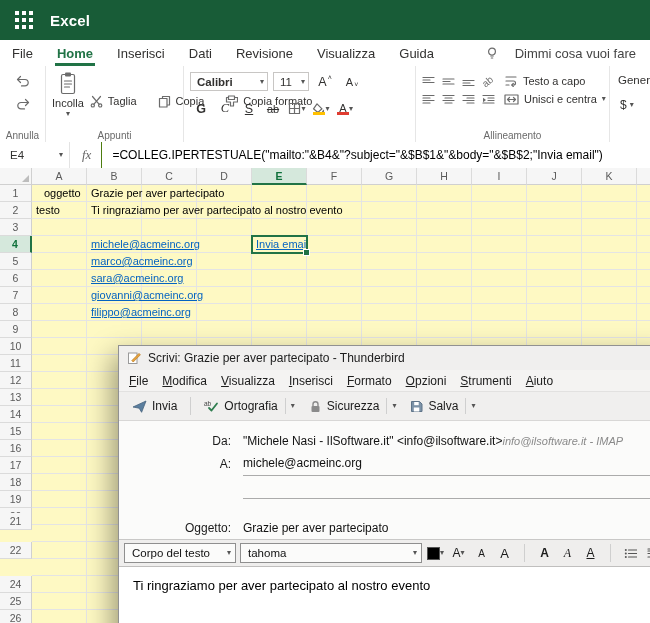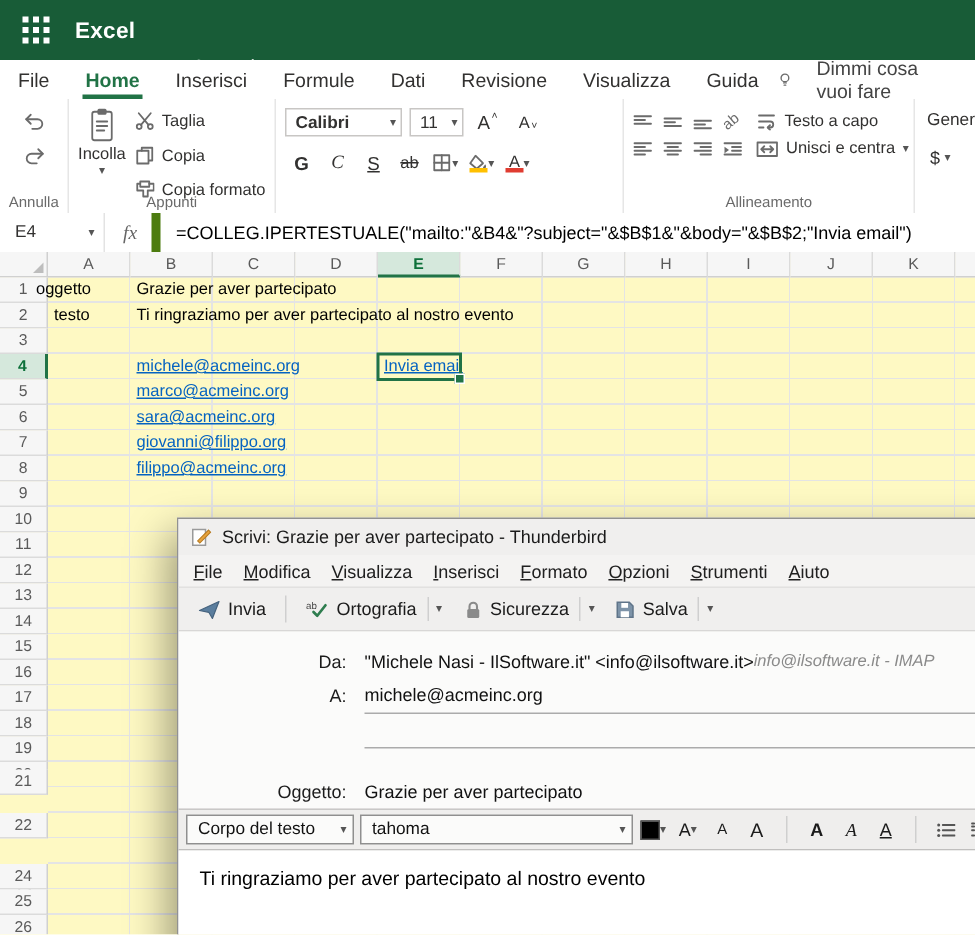--- a/index.html
+++ b/index.html
@@ -20,42 +20,42 @@
   
   .ribbon{position:absolute;left:0;top:66px;right:0;height:76px;background:#fff;border-bottom:1px solid #d6d6d6;display:flex;overflow:hidden;}
   .rgroup{position:relative;border-right:1px solid #e6e6e6;box-sizing:border-box;padding:5px 6px 14px 6px;flex:none;}
   .glabel{position:absolute;bottom:1px;left:0;right:0;text-align:center;font-size:10px;color:#6a6a6a;}
   svg.ic{stroke:#6b6b6b;fill:none;stroke-width:1.2;stroke-linecap:round;stroke-linejoin:round;display:block;}
   .chev{font-size:8px;color:#555;line-height:1;}
   .rg-annulla{width:46px;display:flex;flex-direction:column;align-items:center;gap:9px;padding-top:8px;}
   .rg-appunti{width:138px;display:flex;gap:6px;}
   .paste{width:44px;display:flex;flex-direction:column;align-items:center;gap:1px;}
   .paste .lbl{font-size:11px;color:#323130;}
-  .clipcol{display:flex;flex-direction:column;gap:10px;padding-top:3px;}
+  .clipcol{display:flex;gap:21px;padding-top:3px;}
   .smallcmd{display:flex;align-items:center;gap:5px;font-size:11px;color:#323130;white-space:nowrap;}
   .rg-carattere{width:232px;}
   .frow{display:flex;align-items:center;gap:5px;}
   .frow2{margin-top:6px;gap:2px;}
   .combo{height:19px;border:1px solid #c8c6c4;display:flex;align-items:center;font-size:11.5px;color:#323130;padding:0 3px 0 6px;box-sizing:border-box;background:#fff;}
   .combo .chev{margin-left:auto;padding-left:4px;}
   .fbtn{min-width:22px;height:21px;display:flex;align-items:center;justify-content:center;font-size:12.5px;color:#323130;}
   .stack{display:flex;flex-direction:column;align-items:center;justify-content:center;}
   .bar{display:block;width:12px;height:3px;margin-top:-1px;}
   .rg-allineamento{width:194px;display:flex;gap:9px;}
   .aligncluster{display:flex;flex-direction:column;gap:7px;padding-top:5px;}
   .arow{display:flex;gap:7px;align-items:center;}
   .wrapcol{display:flex;flex-direction:column;gap:6px;padding-top:4px;}
   .wrapcmd{display:flex;align-items:center;gap:5px;font-size:11px;color:#323130;white-space:nowrap;}
   .rg-numero{flex:1;border-right:none;}
   .rot{display:inline-block;transform:rotate(-40deg);font-size:10px;color:#6b6b6b;}
   
   .fbar{position:absolute;left:0;top:142px;right:0;height:26px;border-bottom:1px solid #d6d6d6;display:flex;align-items:center;background:#fff;overflow:hidden;}
   .namebox{width:70px;height:100%;display:flex;align-items:center;padding-left:10px;box-sizing:border-box;font-size:11.5px;color:#323130;border-right:1px solid #e3e3e3;}
   .namebox .chev{margin-left:auto;padding-right:6px;}
-  .fx{font-family:"Liberation Serif","DejaVu Serif",serif;font-style:italic;font-size:13px;color:#666;padding:0 10px 0 12px;border-right:6px solid #4d7c0f;height:100%;display:flex;align-items:center;text-align:center;}
+  .fx{font-family:"Liberation Serif","DejaVu Serif",serif;font-style:italic;font-size:13px;color:#666;padding:0 10px 0 12px;border-right:1px solid #4d7c0f;height:100%;display:flex;align-items:center;text-align:center;}
   .formula{font-size:12px;color:#000;padding-left:10px;white-space:nowrap;}
   
   .sheet{position:absolute;left:0;top:168px;right:0;bottom:0;overflow:hidden;}
   .corner{position:absolute;left:0;top:0;width:32px;height:17px;background:#F6F6F6;border-right:1px solid #D0D0D0;border-bottom:1px solid #D0D0D0;box-sizing:border-box;}
   .corner i{position:absolute;right:2px;bottom:2px;width:0;height:0;border-left:7px solid transparent;border-bottom:7px solid #BDBDBD;}
   .colh{position:absolute;top:0;height:17px;line-height:16px;text-align:center;font-size:10.5px;color:#5A5A5A;background:#F6F6F6;border-right:1px solid #DBDBDB;border-bottom:1px solid #D0D0D0;box-sizing:border-box;overflow:hidden;}
   .colh.sel{background:#D5E8DC;color:#0E703A;font-weight:700;border-bottom:2px solid #217346;}
   .rowh{position:absolute;left:0;width:32px;height:17px;line-height:16px;text-align:center;font-size:10.5px;color:#5A5A5A;background:#F6F6F6;border-right:1px solid #D0D0D0;border-bottom:1px solid #DBDBDB;box-sizing:border-box;}
   .rowh.sel{background:#D5E8DC;color:#0E703A;font-weight:700;border-right:2px solid #217346;}
   .grid-bg{position:absolute;left:32px;top:17px;right:0;bottom:0;
@@ -110,21 +110,20 @@
     </div>
     <div class="xl-app">Excel</div>
     <div class="xl-service">OneDrive</div>
   </div>
 
   <div class="xl-menubar">
     <div style="display:flex;align-items:stretch;">
         <div class="xtab">File</div>
         <div class="xtab active">Home</div>
         <div class="xtab">Inserisci</div>
-        <div class="xtab">Formule</div>
         <div class="xtab">Dati</div>
         <div class="xtab">Revisione</div>
         <div class="xtab">Visualizza</div>
         <div class="xtab">Guida</div>
       </div>
     <div class="tellme">
       <svg class="ic" width="14" height="14" viewBox="0 0 14 14">
         <circle cx="7" cy="5.6" r="3.4"></circle>
           <path d="M5.8 10h2.4M6.3 12h1.4"></path>
         </svg>
@@ -356,28 +355,28 @@
         <div class="rowh" style="top: 323px;">19</div>
         <div class="rowh" style="top: 340px;">20</div>
         <div class="rowh" style="top: 345px;">21</div>
         <div class="rowh" style="top: 374px;">22</div>
         <div class="rowh" style="top: 391px; margin-top: 26px;">23</div>
         <div class="rowh" style="top: 408px;">24</div>
         <div class="rowh" style="top: 425px;">25</div>
         <div class="rowh" style="top: 442px;">26</div>
       </div>
     <div>
-        <div class="cell" style="left: 24px; top: 17px;">oggetto</div>
+        <div class="cell" style="left: 44px; top: 17px;">oggetto</div>
         <div class="cell" style="left: 91px; top: 17px;">Grazie per aver partecipato</div>
         <div class="cell" style="left: 36px; top: 34px;">testo</div>
         <div class="cell" style="left: 91px; top: 34px;">Ti ringraziamo per aver partecipato al nostro evento</div>
         <div class="cell link" style="left: 91px; top: 68px;">michele@acmeinc.org</div>
         <div class="cell link" style="left: 91px; top: 85px;">marco@acmeinc.org</div>
         <div class="cell link" style="left: 91px; top: 102px;">sara@acmeinc.org</div>
-        <div class="cell link" style="left: 91px; top: 119px;">giovanni@filippo.org</div>
+        <div class="cell link" style="left: 91px; top: 119px;">giovanni@acmeinc.org</div>
         <div class="cell link" style="left: 91px; top: 136px;">filippo@acmeinc.org</div>
         <div class="cell link" style="left: 256px; top: 68px;">Invia email</div>
       </div>
     <div class="selbox" style="left: 251px; top: 67px; width: 57px; height: 19px;">
         <i></i>
       </div>
   </div>
 
   <div class="tb">
     <div class="tb-title">

